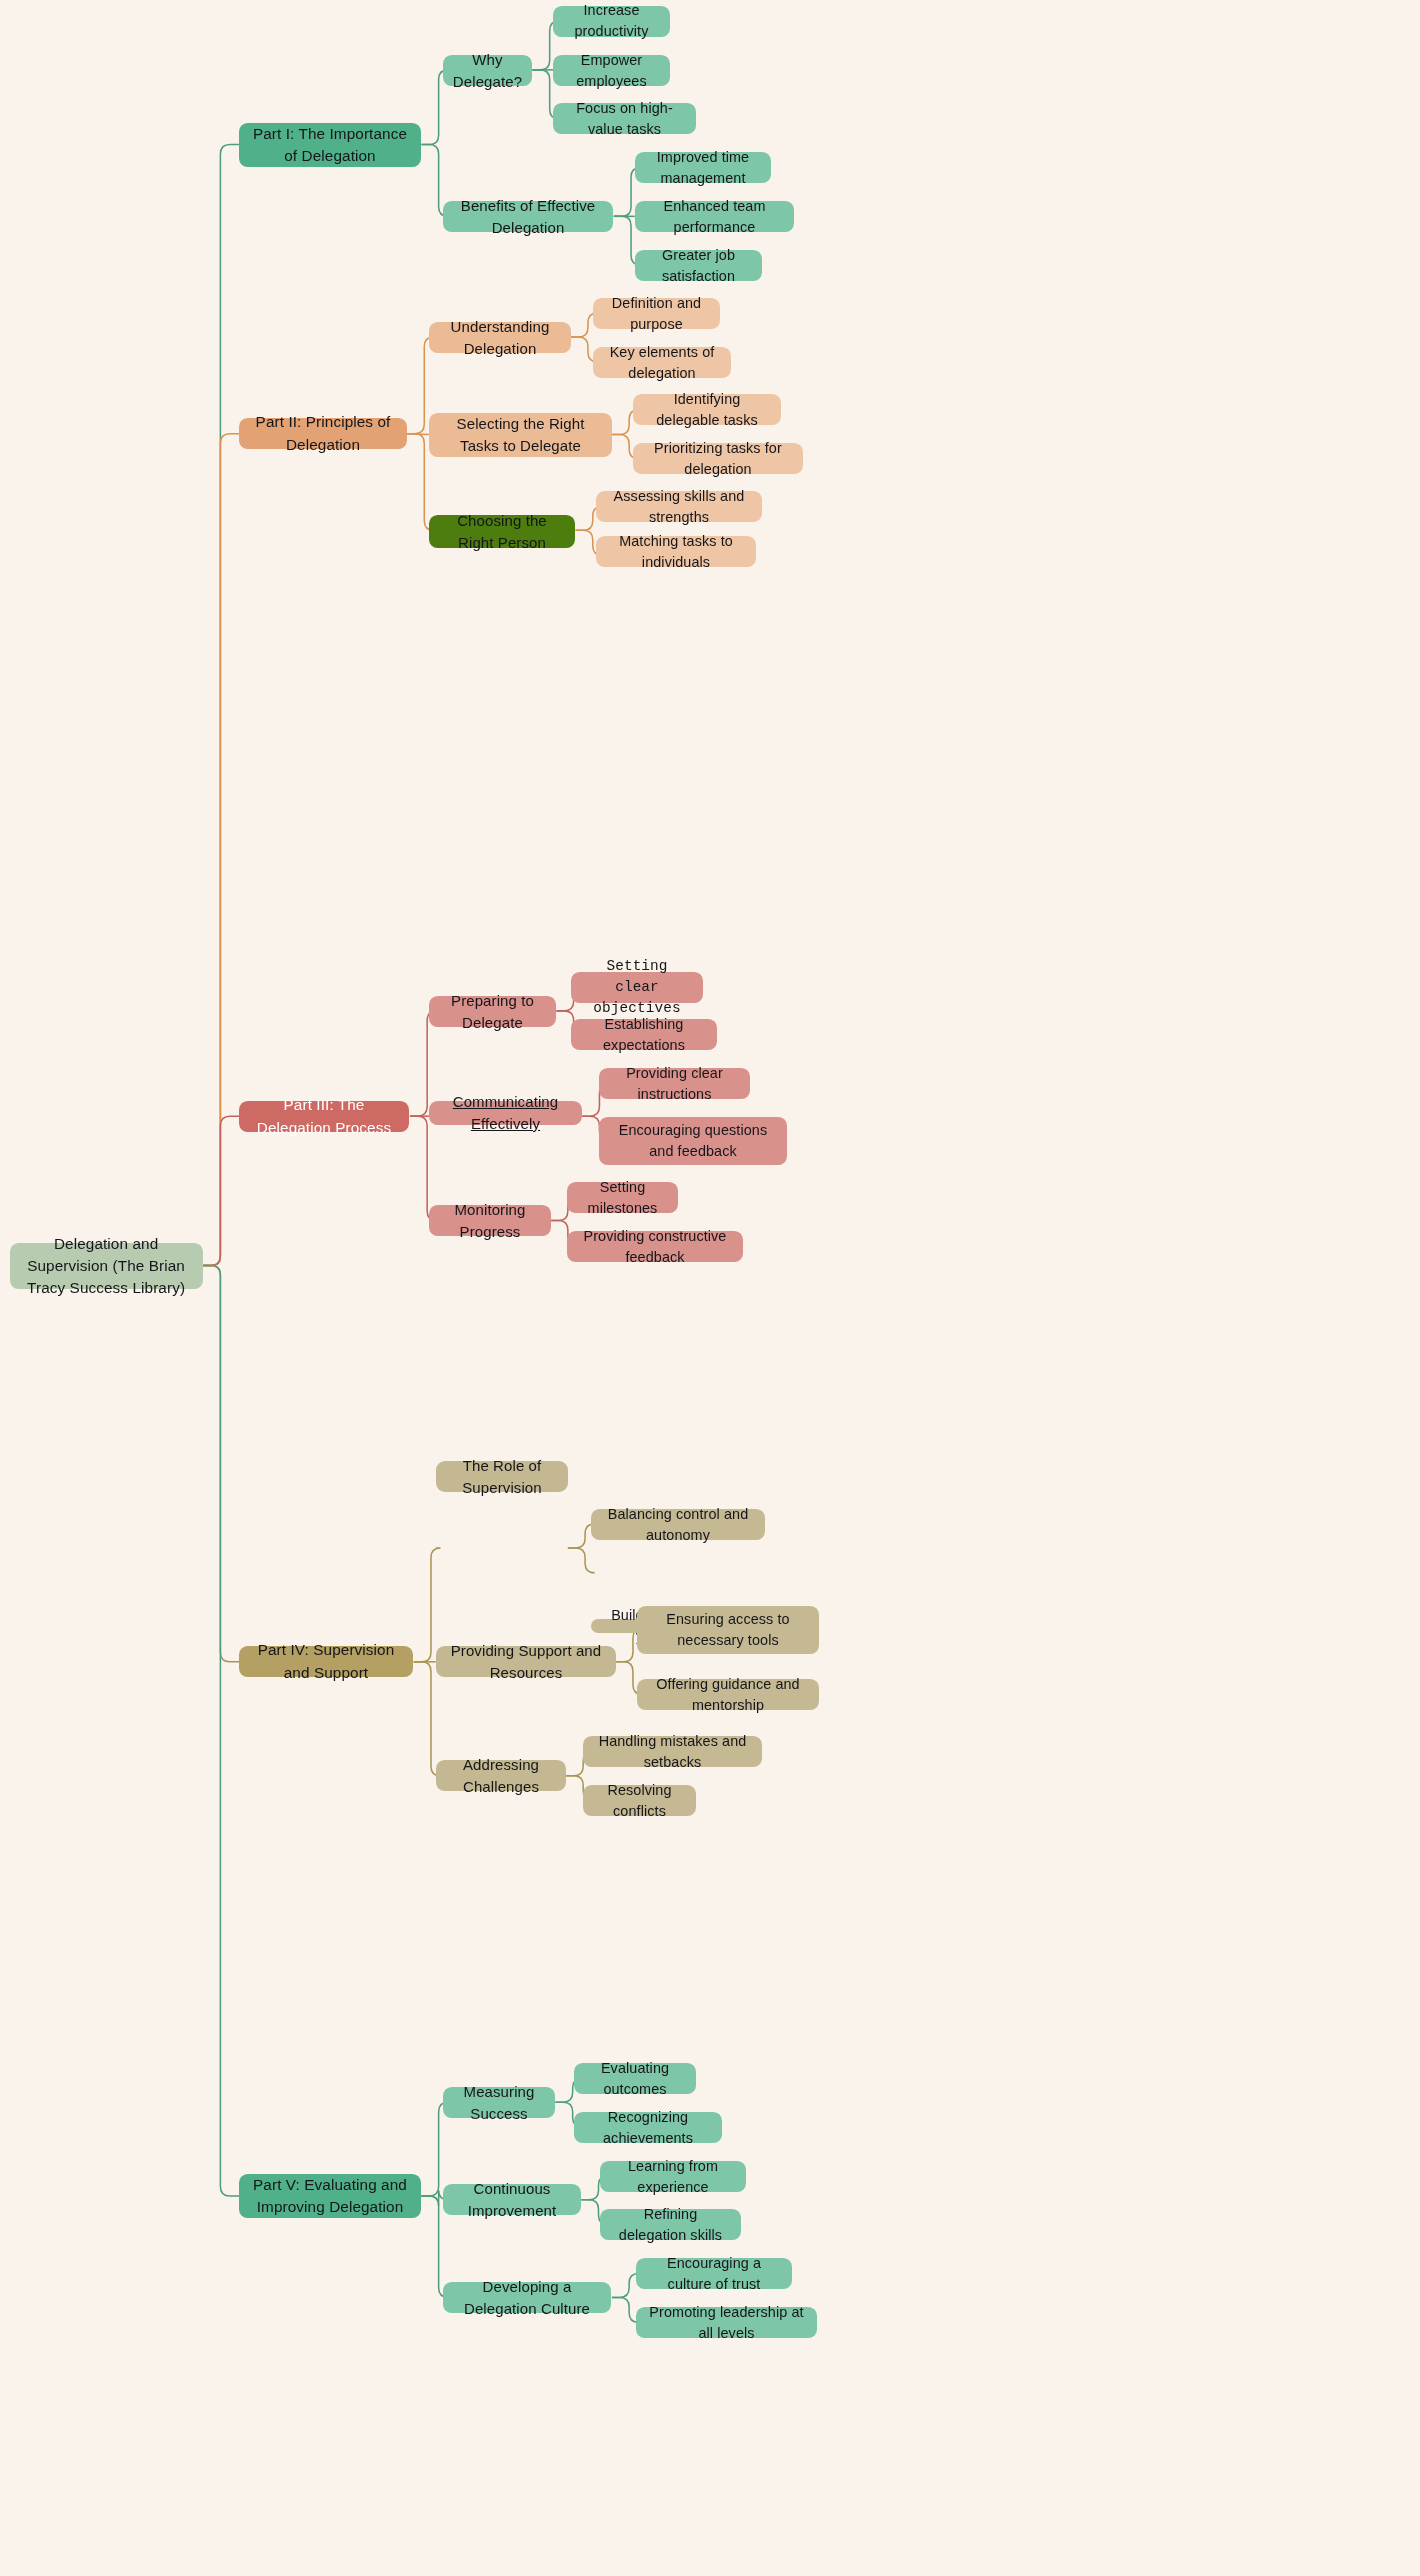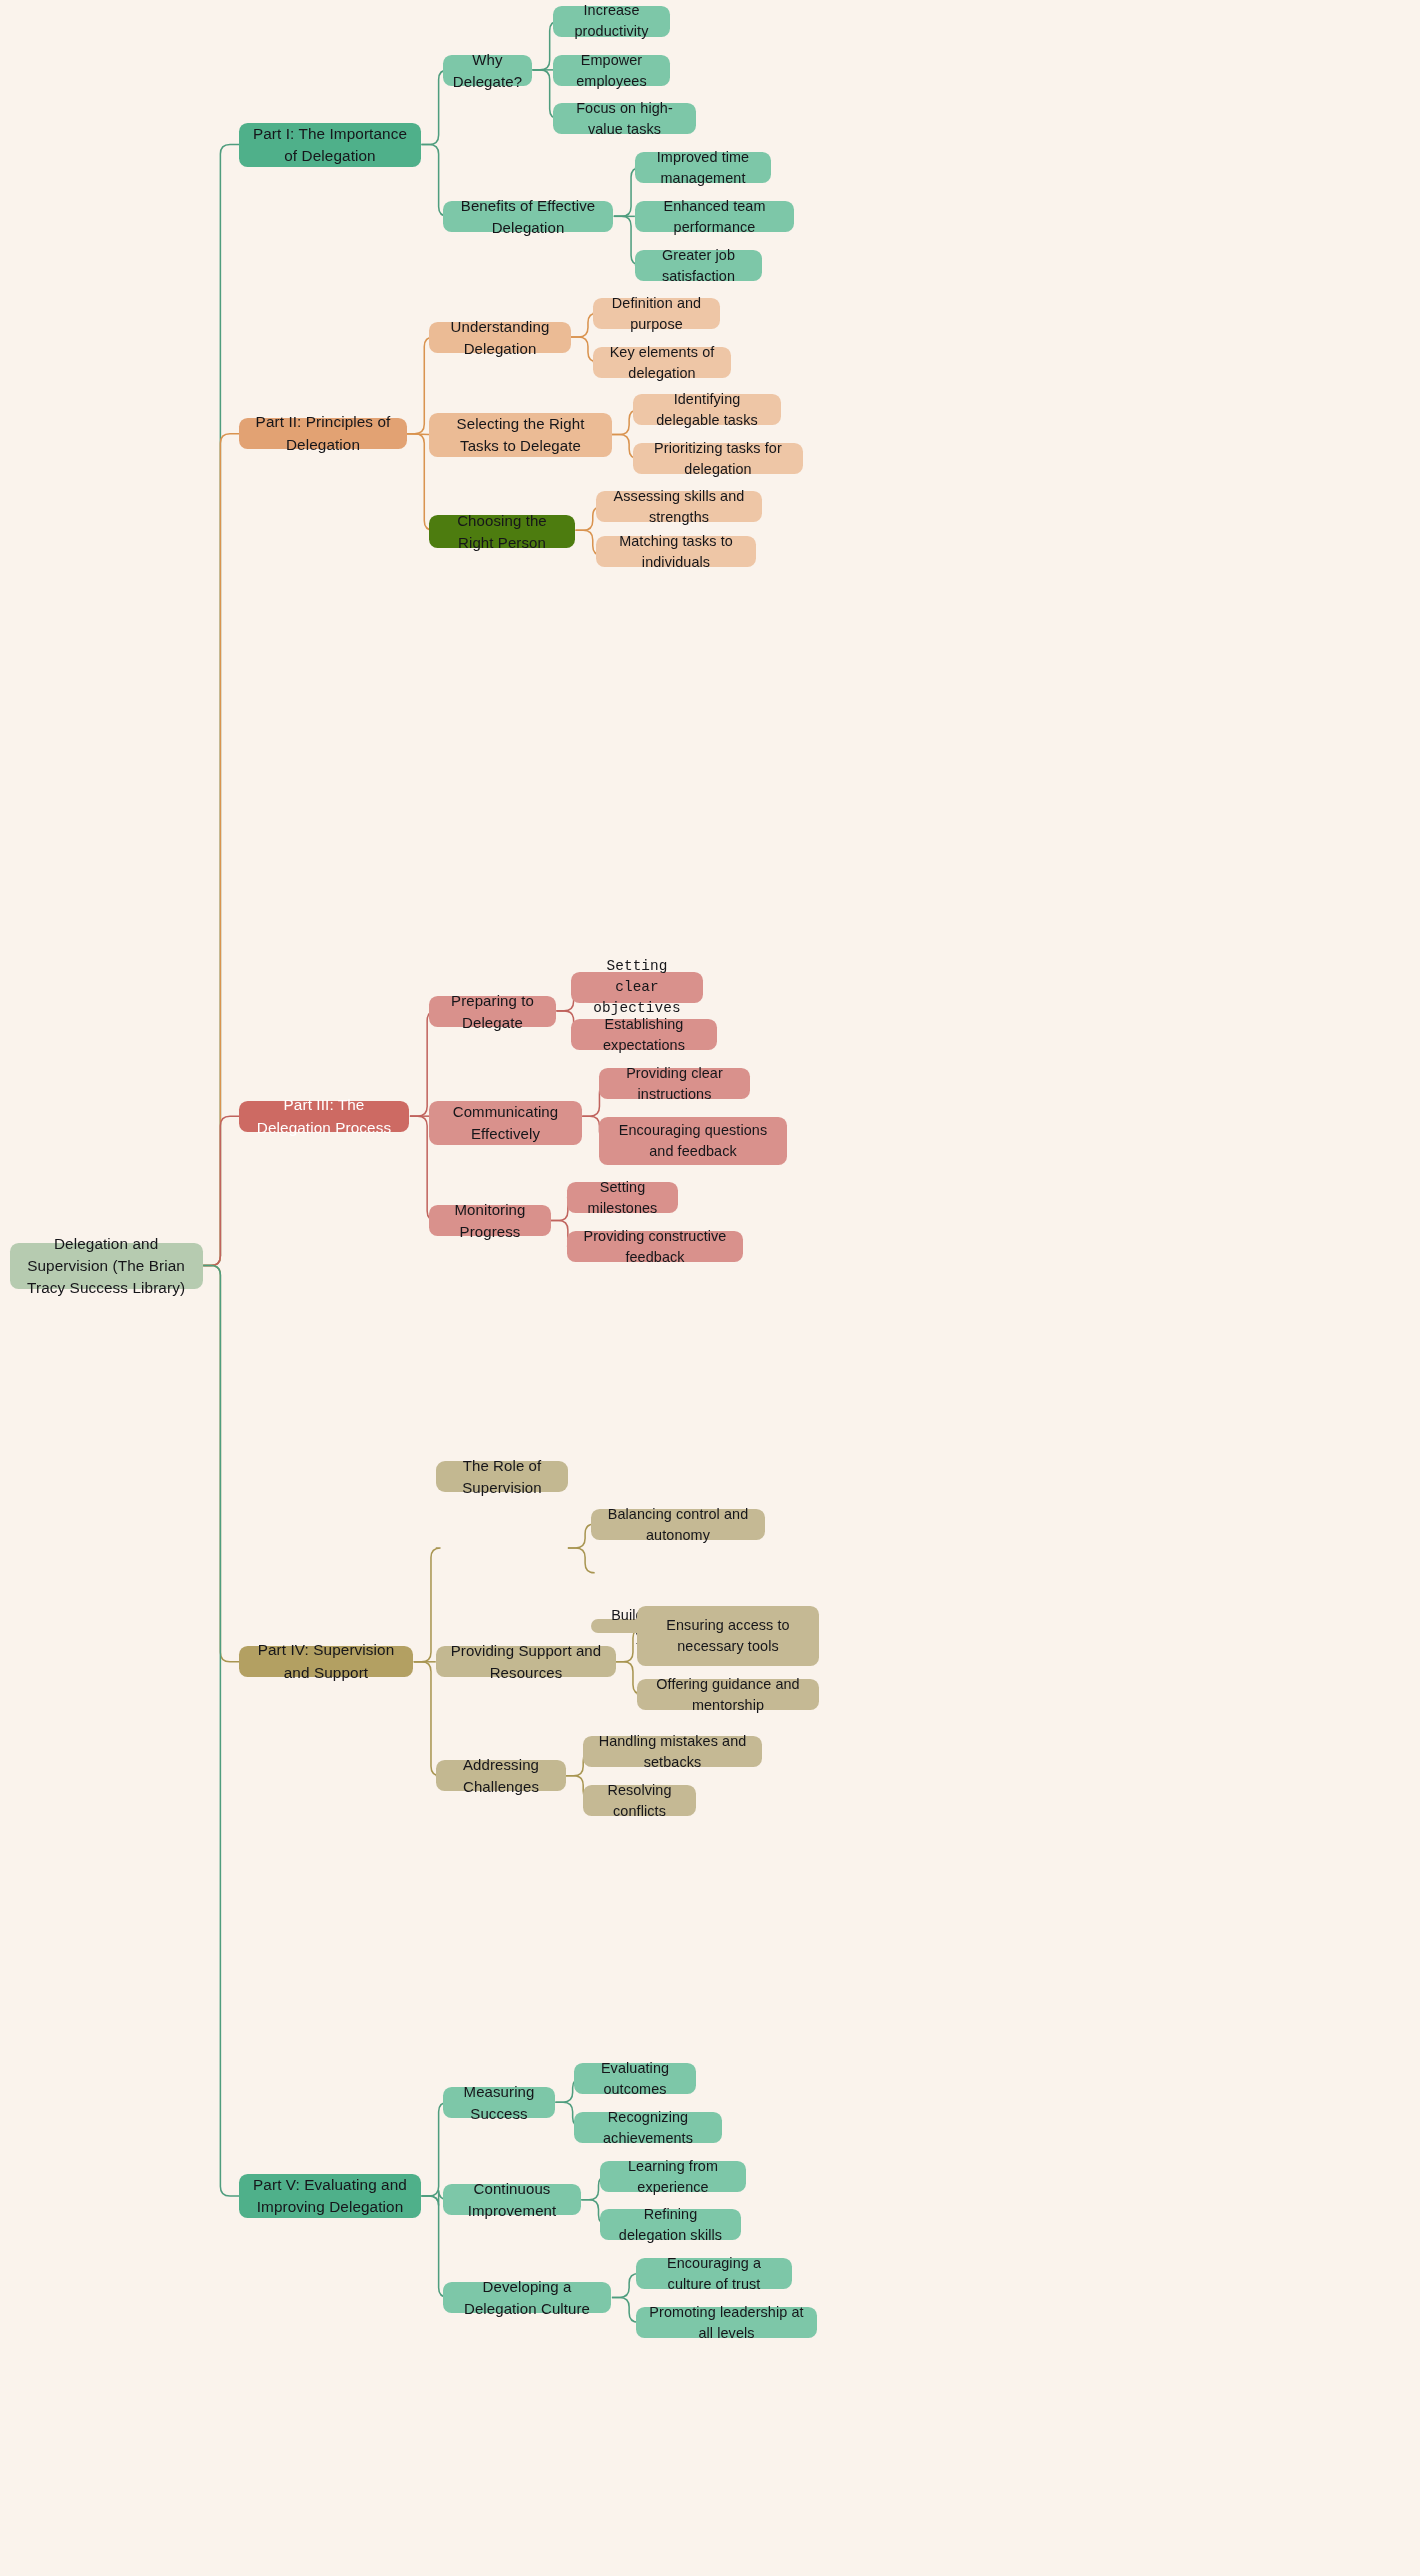--- a/index.html
+++ b/index.html
@@ -171,21 +171,21 @@
       </div>
       <div class="node l2" style="left: 429px; top: 996px; width: 127px; height: 31px; background: rgb(217, 145, 140);">
         <span>Preparing to Delegate</span>
       </div>
       <div class="node l3" style="left: 571px; top: 972px; width: 132px; height: 31px; background: rgb(217, 145, 140); font-family: Liberation Mono, monospace;">
         <span>Setting clear objectives</span>
       </div>
       <div class="node l3" style="left: 571px; top: 1019px; width: 146px; height: 31px; background: rgb(217, 145, 140);">
         <span>Establishing expectations</span>
       </div>
-      <div class="node l2" style="left: 429px; top: 1101px; width: 153px; height: 44px; background: rgb(217, 145, 140);">
+      <div class="node l2" style="left: 429px; top: 1101px; width: 153px; height: 24px; background: rgb(217, 145, 140); text-decoration: underline;">
         <span>Communicating Effectively</span>
       </div>
       <div class="node l3" style="left: 599px; top: 1068px; width: 151px; height: 31px; background: rgb(217, 145, 140);">
         <span>Providing clear instructions</span>
       </div>
       <div class="node l3" style="left: 599px; top: 1117px; width: 188px; height: 48px; background: rgb(217, 145, 140);">
         <span>Encouraging questions and feedback</span>
       </div>
       <div class="node l2" style="left: 429px; top: 1205px; width: 122px; height: 31px; background: rgb(217, 145, 140);">
         <span>Monitoring Progress</span>
@@ -204,21 +204,21 @@
       </div>
       <div class="node l3" style="left: 591px; top: 1509px; width: 174px; height: 31px; background: rgb(197, 185, 148);">
         <span>Balancing control and autonomy</span>
       </div>
       <div class="node l3" style="left: 591px; top: 1619px; width: 155px; height: 14px; background: rgb(197, 185, 148); align-items: center;">
         <span>Building trust with your team</span>
       </div>
       <div class="node l2" style="left: 436px; top: 1646px; width: 180px; height: 31px; background: rgb(195, 184, 145);">
         <span>Providing Support and Resources</span>
       </div>
-      <div class="node l3" style="left: 637px; top: 1606px; width: 182px; height: 60px; background: rgb(197, 185, 148);">
+      <div class="node l3" style="left: 637px; top: 1606px; width: 182px; height: 48px; background: rgb(197, 185, 148);">
         <span>Ensuring access to necessary tools</span>
       </div>
       <div class="node l3" style="left: 637px; top: 1679px; width: 182px; height: 31px; background: rgb(197, 185, 148);">
         <span>Offering guidance and mentorship</span>
       </div>
       <div class="node l2" style="left: 436px; top: 1760px; width: 130px; height: 31px; background: rgb(195, 184, 145);">
         <span>Addressing Challenges</span>
       </div>
       <div class="node l3" style="left: 583px; top: 1736px; width: 179px; height: 31px; background: rgb(197, 185, 148);">
         <span>Handling mistakes and setbacks</span>

